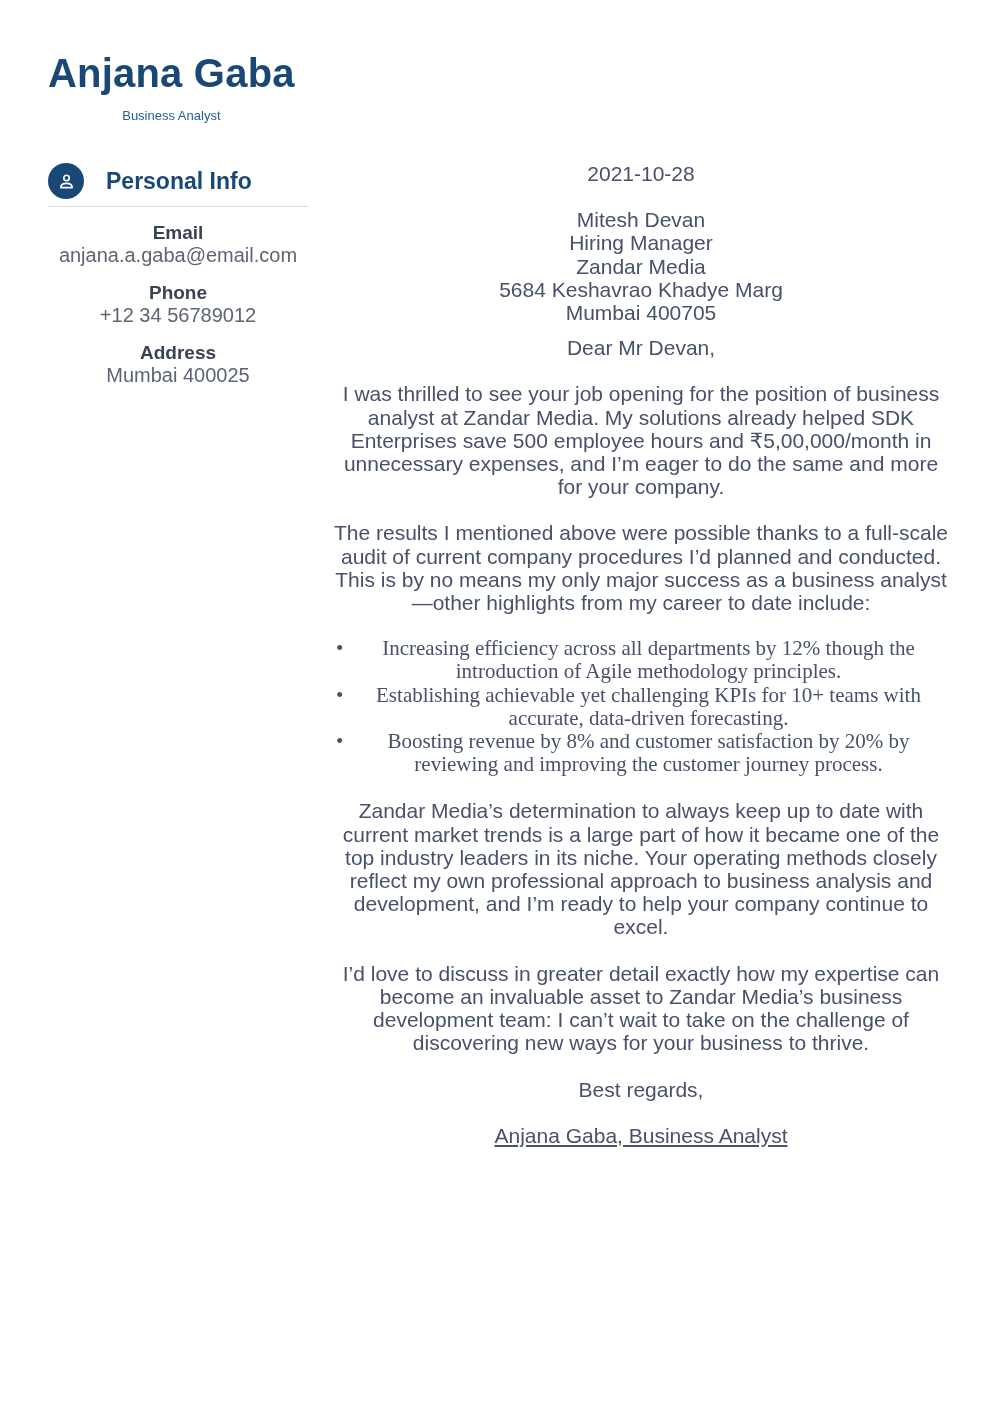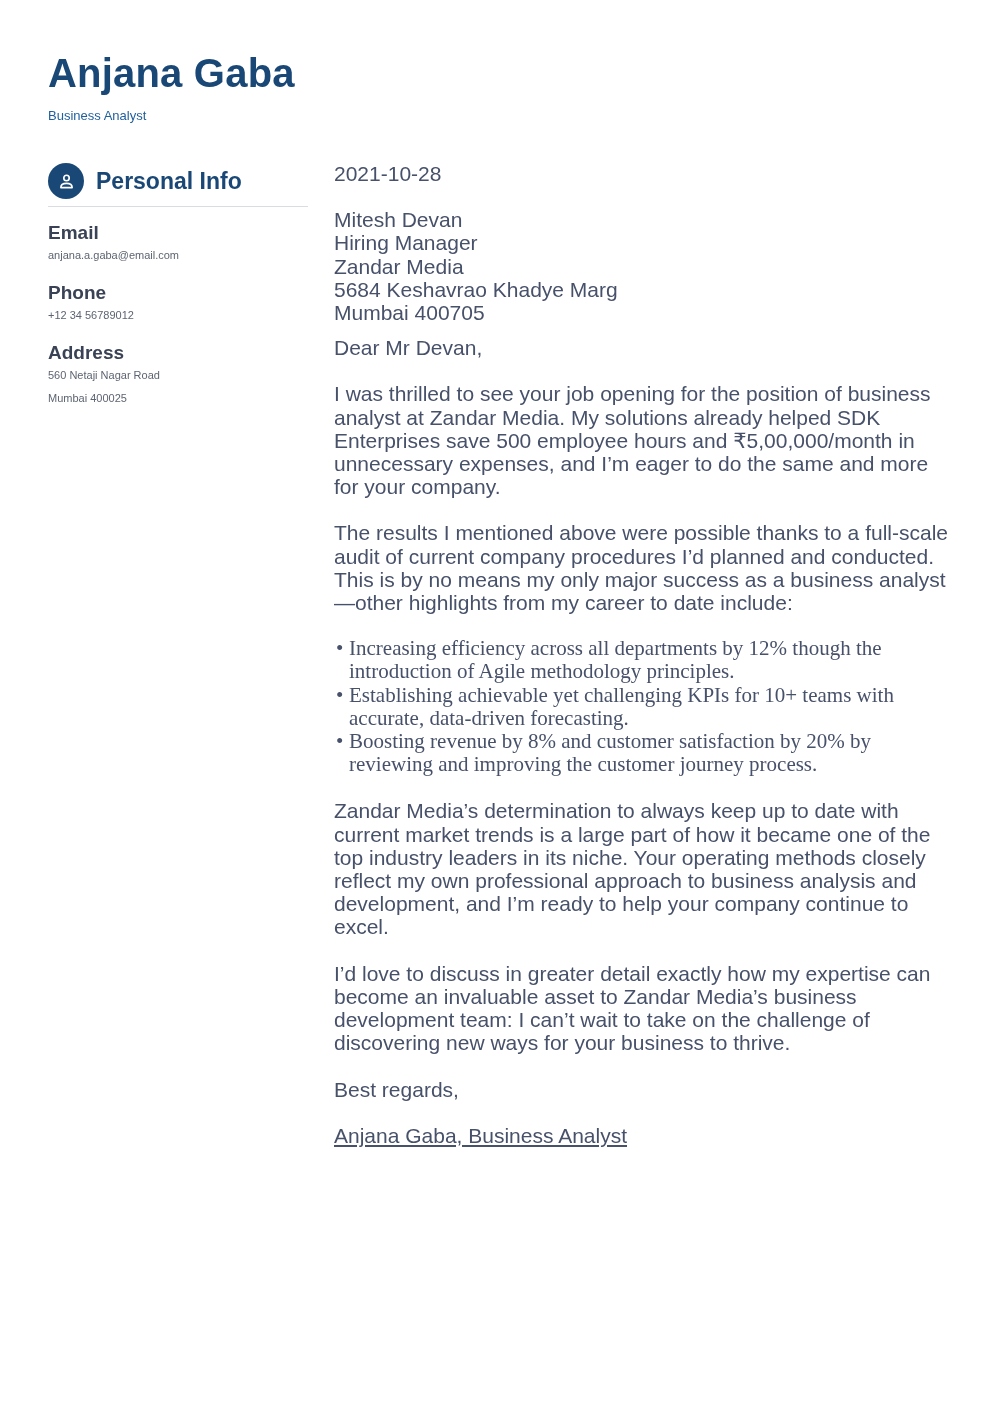--- a/index.html
+++ b/index.html
@@ -3,40 +3,41 @@
 <meta charset="utf-8">
 <style>
   html, body { margin: 0; padding: 0; background: #ffffff; }
   .page {
     position: relative;
     width: 990px;
     height: 1401px;
     background: #ffffff;
     overflow: hidden;
     font-family: "Liberation Sans", "DejaVu Sans", sans-serif;
+    text-align: center;
     -webkit-font-smoothing: antialiased;
   }
   
   .header { position: absolute; left: 48px; top: 52px; }
   .name {
     margin: 0;
     font-size: 40px;
     font-weight: bold;
     line-height: 1.05;
     color: var(--navy, #1a4876);
     letter-spacing: 0.2px;
   }
   .subtitle {
     margin-top: 14px;
     font-size: 13px;
     color: var(--accent, #1e5f9c);
   }
   
   .sidebar { position: absolute; left: 48px; top: 163px; width: 260px; }
-  .side-heading { display: flex; align-items: center; gap: 12px; }
+  .side-heading { display: flex; align-items: center; gap: 22px; }
   .icon-circle {
     width: 36px; height: 36px; border-radius: 50%;
     background: var(--navy, #1a4876);
     display: flex; align-items: center; justify-content: center;
     flex: 0 0 auto;
   }
   .side-title {
     font-size: 23px; font-weight: bold;
     color: var(--navy, #1a4876);
   }
@@ -44,21 +45,21 @@
     margin-top: 7px;
     border-bottom: 1px solid var(--divider, #d9dde2);
     height: 0;
   }
   .contact-group { margin-top: 14px; }
   .contact-label {
     font-size: 19px; font-weight: bold; line-height: 23px;
     color: var(--label, #3a4355);
   }
   .contact-values .line {
-    font-size: 11px; line-height: 23px;
+    font-size: 20px; line-height: 23px;
     color: var(--value, #5d6472);
   }
   
   .letter {
     position: absolute; left: 334px; top: 162px; width: 614px;
     font-size: 21px; line-height: 23.2px;
     color: var(--body, #47516a);
   }
   .letter p { margin: 0 0 23px 0; }
   .recipient { margin: 0 0 12px 0; }
@@ -103,21 +104,20 @@
       <div class="contact-group">
         <div class="contact-label">Phone</div>
         <div class="contact-values">
           <div class="line">+12 34 56789012</div>
         </div>
       </div>
 
       <div class="contact-group">
         <div class="contact-label">Address</div>
         <div class="contact-values">
-          <div class="line">560 Netaji Nagar Road</div>
           <div class="line">Mumbai 400025</div>
         </div>
       </div>
 
   </aside>
 
   <main class="letter">
     <p class="date">2021-10-28</p>
 
     <div class="recipient">

